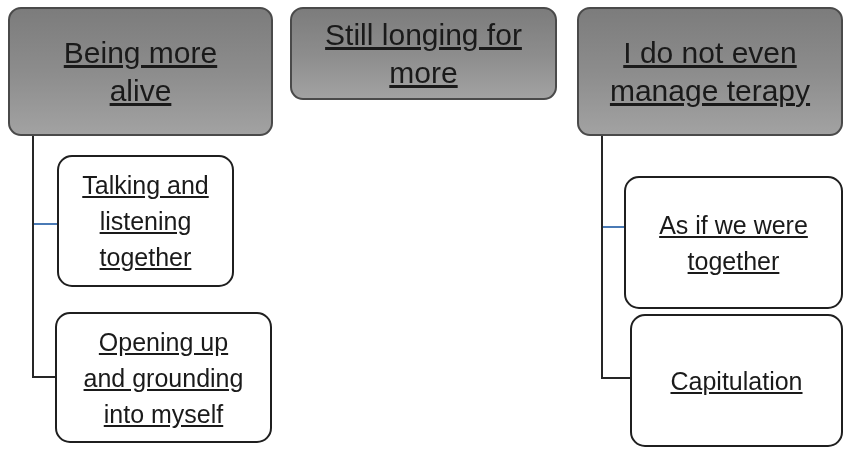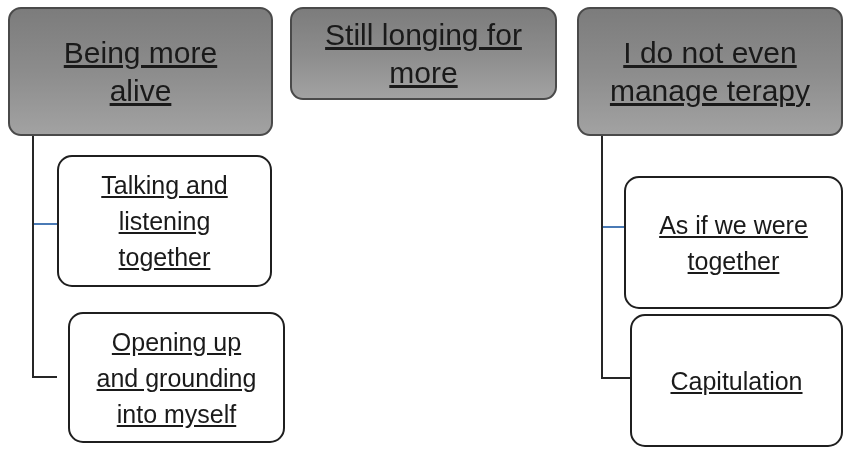--- a/index.html
+++ b/index.html
@@ -72,27 +72,27 @@
   <div class="box parent" style="left:290px; top:7px; width:267px; height:93px;">
     <span class="label">Still longing for
 more</span>
   </div>
 
   <div class="box parent" style="left:577px; top:7px; width:266px; height:129px;">
     <span class="label">I do not even
 manage terapy</span>
   </div>
 
-  <div class="box child" style="left:57px; top:155px; width:215px; height:132px;">
+  <div class="box child" style="left:57px; top:155px; width:177px; height:132px;">
     <span class="label">Talking and
 listening
 together</span>
   </div>
 
-  <div class="box child" style="left:68px; top:312px; width:217px; height:131px;">
+  <div class="box child" style="left:55px; top:312px; width:217px; height:131px;">
     <span class="label">Opening up
 and grounding
 into myself</span>
   </div>
 
   <div class="box child" style="left:624px; top:176px; width:219px; height:133px;">
     <span class="label">As if we were
 together</span>
   </div>
 

